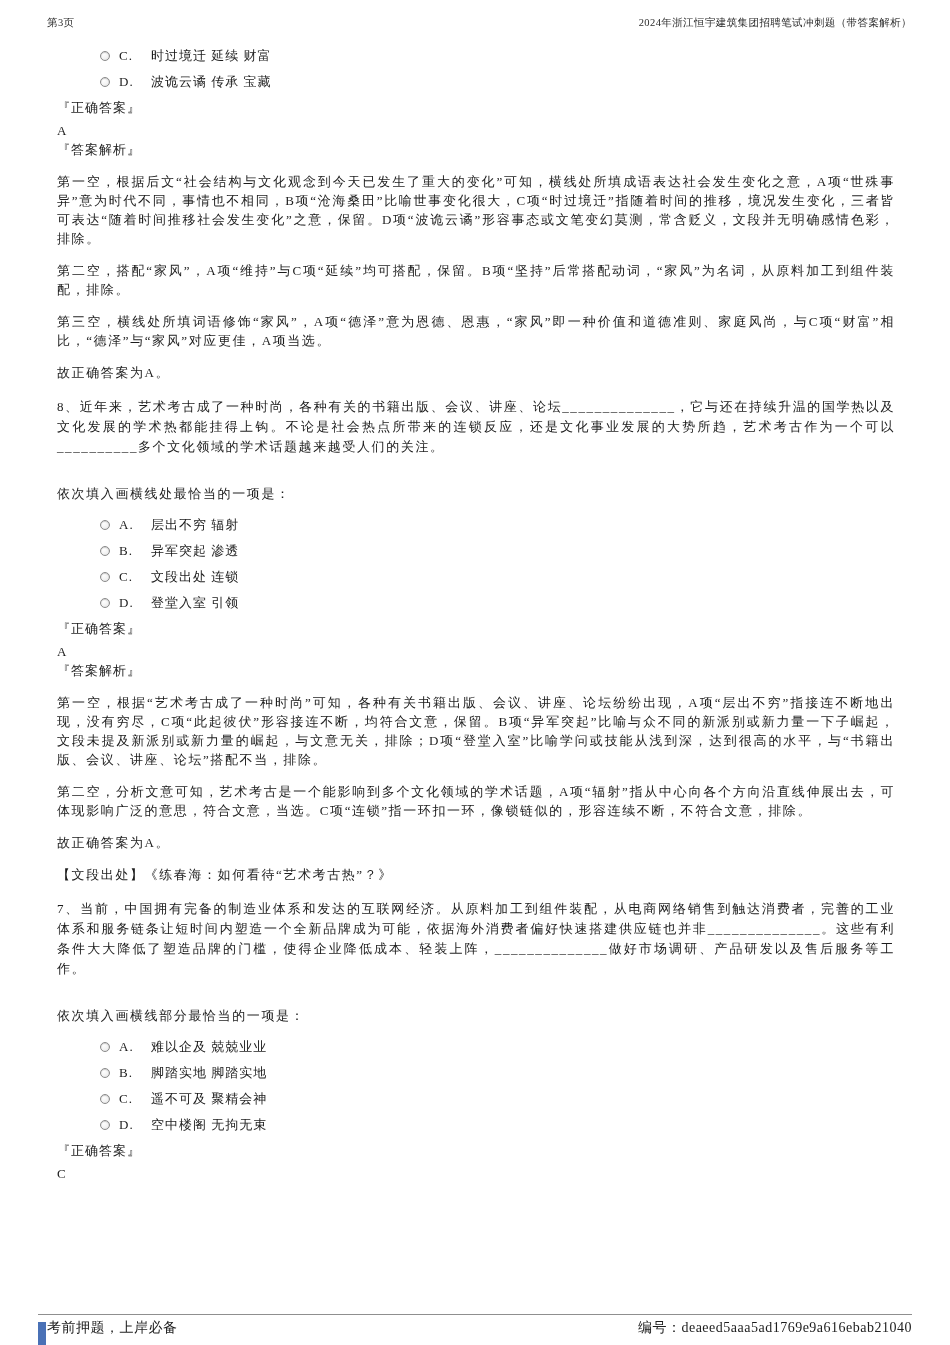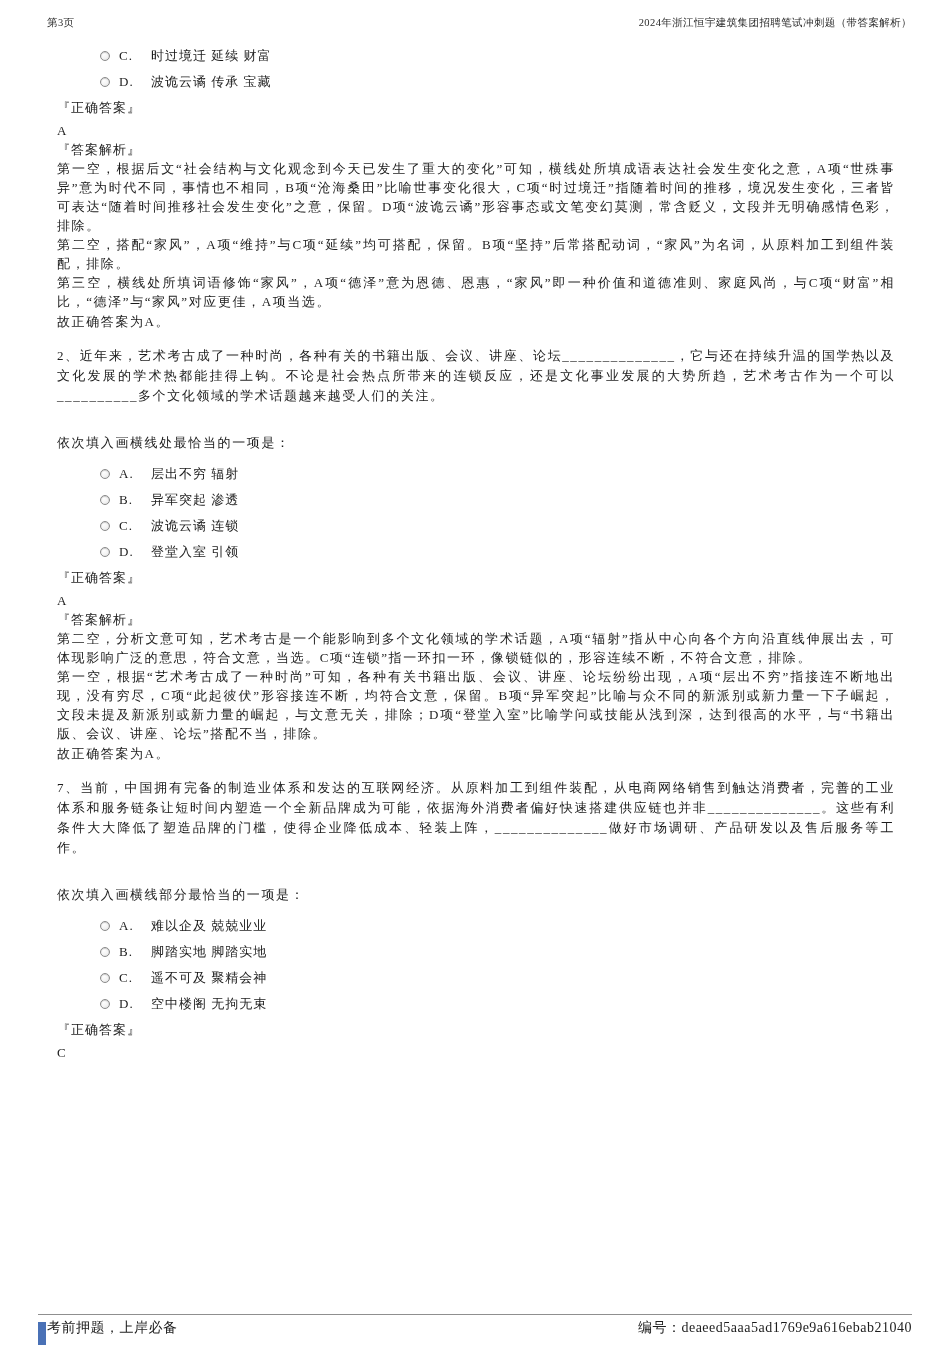--- a/index.html
+++ b/index.html
@@ -35,22 +35,22 @@
     width:10px; height:10px; border-radius:50%;
     border:1px solid #8a8a8a;
     background:radial-gradient(circle at 35% 30%, #ffffff 0%, #f3f3f3 55%, #d8d8d8 100%);
     box-shadow:inset 0 1px 1px rgba(0,0,0,0.18);
     margin-right:9px;
   }
   .opt-letter { width:32px; flex:0 0 auto; }
   .opt-text { }
   .ans-label { margin-top:0; letter-spacing:1px; }
   .ans-value { margin-top:4px; }
-  .para { }
-  .conclusion { margin-top:1px; }
+  .para { margin-top:13px; }
+  .conclusion { margin-top:13px; }
   .source { margin-top:13px; }
   .stem { margin-top:15px; line-height:20px; }
   .instruction { margin-top:27px; }
   .options-group { margin-top:12px; }
   .footer-line {
     position:absolute; left:38px; right:38px; bottom:30px;
     border-top:1px solid #8f8f8f; height:0;
   }
   .footer {
     position:absolute; left:47px; right:38px; bottom:8px;
@@ -90,53 +90,54 @@
       <div class="ans-value">A</div>
       <div class="ans-label">『答案解析』</div>
 
       <p class="para">第一空，根据后文“社会结构与文化观念到今天已发生了重大的变化”可知，横线处所填成语表达社会发生变化之意，A项“世殊事异”意为时代不同，事情也不相同，B项“沧海桑田”比喻世事变化很大，C项“时过境迁”指随着时间的推移，境况发生变化，三者皆可表达“随着时间推移社会发生变化”之意，保留。D项“波诡云谲”形容事态或文笔变幻莫测，常含贬义，文段并无明确感情色彩，排除。</p>
       <p class="para">第二空，搭配“家风”，A项“维持”与C项“延续”均可搭配，保留。B项“坚持”后常搭配动词，“家风”为名词，从原料加工到组件装配，排除。</p>
       <p class="para">第三空，横线处所填词语修饰“家风”，A项“德泽”意为恩德、恩惠，“家风”即一种价值和道德准则、家庭风尚，与C项“财富”相比，“德泽”与“家风”对应更佳，A项当选。</p>
       <p class="conclusion">故正确答案为A。</p>
     </div>
 
     <div>
-      <p class="stem">2、近年来，艺术考古成了一种时尚，各种有关的书籍出版、会议、讲座、论坛______________，它与还在持续升温的国学热以及文化发展的学术热都能挂得上钩。不论是社会热点所带来的连锁反应，还是文化事业发展的大势所趋，艺术考古作为一个可以__________多个文化领域的学术话题越来越受人们的关注。</p>
+      <p class="stem">8、近年来，艺术考古成了一种时尚，各种有关的书籍出版、会议、讲座、论坛______________，它与还在持续升温的国学热以及文化发展的学术热都能挂得上钩。不论是社会热点所带来的连锁反应，还是文化事业发展的大势所趋，艺术考古作为一个可以__________多个文化领域的学术话题越来越受人们的关注。</p>
       <p class="instruction">依次填入画横线处最恰当的一项是：</p>
 
       <div class="options-group">
         <div class="option">
           <span class="radio"></span>
           <span class="opt-letter">A.</span>
           <span class="opt-text">层出不穷 辐射</span>
         </div>
         <div class="option">
           <span class="radio"></span>
           <span class="opt-letter">B.</span>
           <span class="opt-text">异军突起 渗透</span>
         </div>
         <div class="option">
           <span class="radio"></span>
           <span class="opt-letter">C.</span>
-          <span class="opt-text">波诡云谲 连锁</span>
+          <span class="opt-text">文段出处 连锁</span>
         </div>
         <div class="option">
           <span class="radio"></span>
           <span class="opt-letter">D.</span>
           <span class="opt-text">登堂入室 引领</span>
         </div>
       </div>
 
       <div class="ans-label">『正确答案』</div>
       <div class="ans-value">A</div>
       <div class="ans-label">『答案解析』</div>
 
+      <p class="para">第一空，根据“艺术考古成了一种时尚”可知，各种有关书籍出版、会议、讲座、论坛纷纷出现，A项“层出不穷”指接连不断地出现，没有穷尽，C项“此起彼伏”形容接连不断，均符合文意，保留。B项“异军突起”比喻与众不同的新派别或新力量一下子崛起，文段未提及新派别或新力量的崛起，与文意无关，排除；D项“登堂入室”比喻学问或技能从浅到深，达到很高的水平，与“书籍出版、会议、讲座、论坛”搭配不当，排除。</p>
       <p class="para">第二空，分析文意可知，艺术考古是一个能影响到多个文化领域的学术话题，A项“辐射”指从中心向各个方向沿直线伸展出去，可体现影响广泛的意思，符合文意，当选。C项“连锁”指一环扣一环，像锁链似的，形容连续不断，不符合文意，排除。</p>
-      <p class="para">第一空，根据“艺术考古成了一种时尚”可知，各种有关书籍出版、会议、讲座、论坛纷纷出现，A项“层出不穷”指接连不断地出现，没有穷尽，C项“此起彼伏”形容接连不断，均符合文意，保留。B项“异军突起”比喻与众不同的新派别或新力量一下子崛起，文段未提及新派别或新力量的崛起，与文意无关，排除；D项“登堂入室”比喻学问或技能从浅到深，达到很高的水平，与“书籍出版、会议、讲座、论坛”搭配不当，排除。</p>
       <p class="conclusion">故正确答案为A。</p>
+      <p class="source">【文段出处】《练春海：如何看待“艺术考古热”？》</p>
     </div>
 
     <div>
       <p class="stem">7、当前，中国拥有完备的制造业体系和发达的互联网经济。从原料加工到组件装配，从电商网络销售到触达消费者，完善的工业体系和服务链条让短时间内塑造一个全新品牌成为可能，依据海外消费者偏好快速搭建供应链也并非______________。这些有利条件大大降低了塑造品牌的门槛，使得企业降低成本、轻装上阵，______________做好市场调研、产品研发以及售后服务等工作。</p>
       <p class="instruction">依次填入画横线部分最恰当的一项是：</p>
 
       <div class="options-group">
         <div class="option">
           <span class="radio"></span>
           <span class="opt-letter">A.</span>

